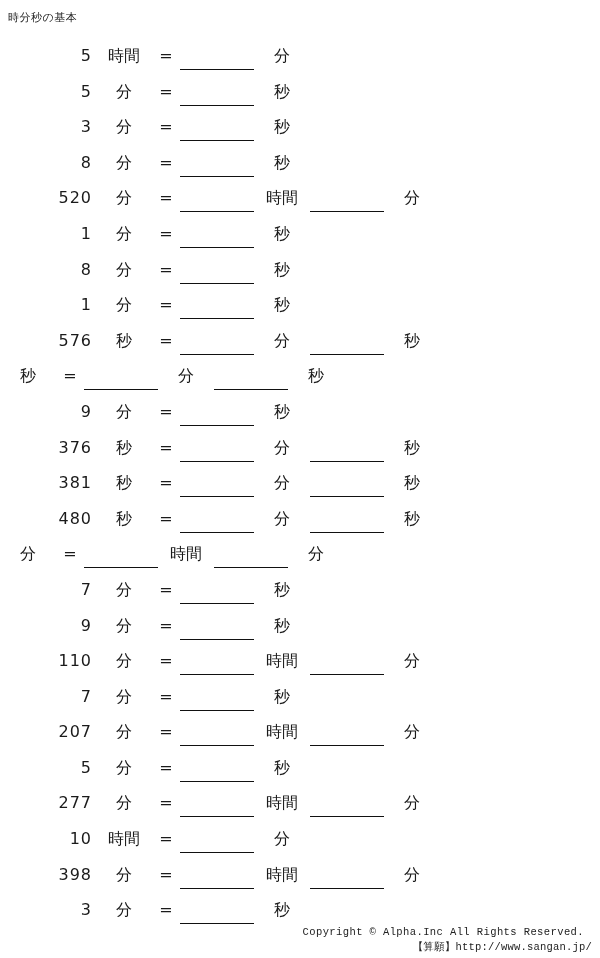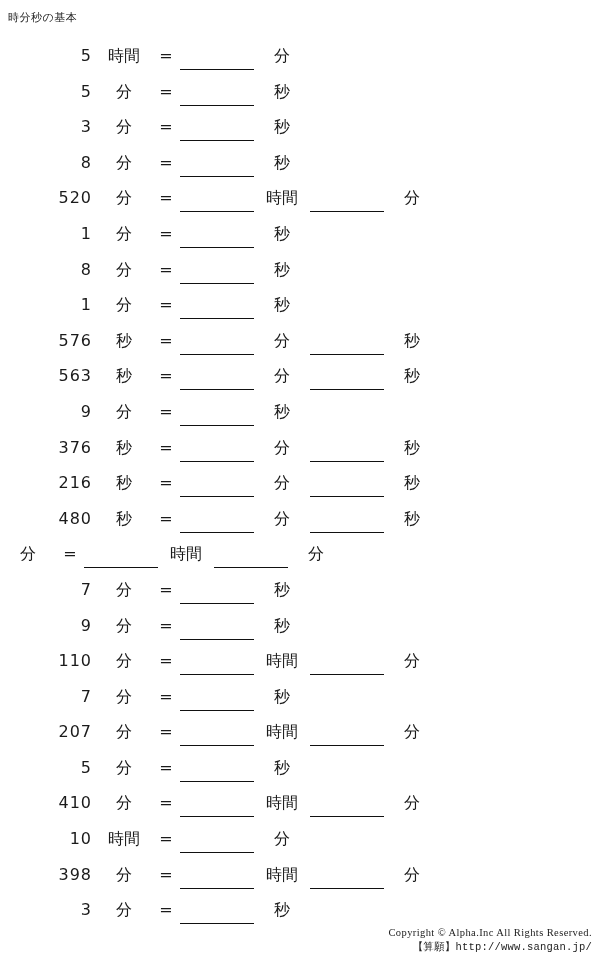--- a/index.html
+++ b/index.html
@@ -91,24 +91,24 @@
     left: 0;
     right: 0;
     bottom: 18px;
     text-align: center;
     font-size: 11px;
     font-family: "DejaVu Sans", sans-serif;
     color: #222;
   }
   .copyright {
     position: absolute;
-    right: 8px;
+    right: 16px;
     bottom: 22px;
     font-size: 10.5px;
-    font-family: Liberation Serif, serif;
+    font-family: Liberation Mono, monospace;
     color: #222;
     letter-spacing: 0.4px;
   }
   .siteline {
     position: absolute;
     right: 8px;
     bottom: 6px;
     font-size: 10.5px;
     font-family: Liberation Mono, monospace;
     color: #222;
@@ -184,21 +184,20 @@
       <div class="prob-row">
         <span class="cell num">576</span>
         <span class="cell unit">秒</span>
         <span class="cell eq">=</span>
         <span class="cell blank"></span>
         <span class="cell unit-after">分</span>
         <span class="cell blank"></span>
         <span class="cell unit-after">秒</span>
       </div>
       <div class="prob-row">
-        <span class="cell num">563</span>
         <span class="cell unit">秒</span>
         <span class="cell eq">=</span>
         <span class="cell blank"></span>
         <span class="cell unit-after">分</span>
         <span class="cell blank"></span>
         <span class="cell unit-after">秒</span>
       </div>
       <div class="prob-row">
         <span class="cell num">9</span>
         <span class="cell unit">分</span>
@@ -209,21 +208,21 @@
       <div class="prob-row">
         <span class="cell num">376</span>
         <span class="cell unit">秒</span>
         <span class="cell eq">=</span>
         <span class="cell blank"></span>
         <span class="cell unit-after">分</span>
         <span class="cell blank"></span>
         <span class="cell unit-after">秒</span>
       </div>
       <div class="prob-row">
-        <span class="cell num">216</span>
+        <span class="cell num">381</span>
         <span class="cell unit">秒</span>
         <span class="cell eq">=</span>
         <span class="cell blank"></span>
         <span class="cell unit-after">分</span>
         <span class="cell blank"></span>
         <span class="cell unit-after">秒</span>
       </div>
       <div class="prob-row">
         <span class="cell num">480</span>
         <span class="cell unit">秒</span>
@@ -281,21 +280,21 @@
         <span class="cell unit-after">分</span>
       </div>
       <div class="prob-row">
         <span class="cell num">5</span>
         <span class="cell unit">分</span>
         <span class="cell eq">=</span>
         <span class="cell blank"></span>
         <span class="cell unit-after">秒</span>
       </div>
       <div class="prob-row">
-        <span class="cell num">410</span>
+        <span class="cell num">277</span>
         <span class="cell unit">分</span>
         <span class="cell eq">=</span>
         <span class="cell blank"></span>
         <span class="cell unit-after">時間</span>
         <span class="cell blank"></span>
         <span class="cell unit-after">分</span>
       </div>
       <div class="prob-row">
         <span class="cell num">10</span>
         <span class="cell unit">時間</span>

